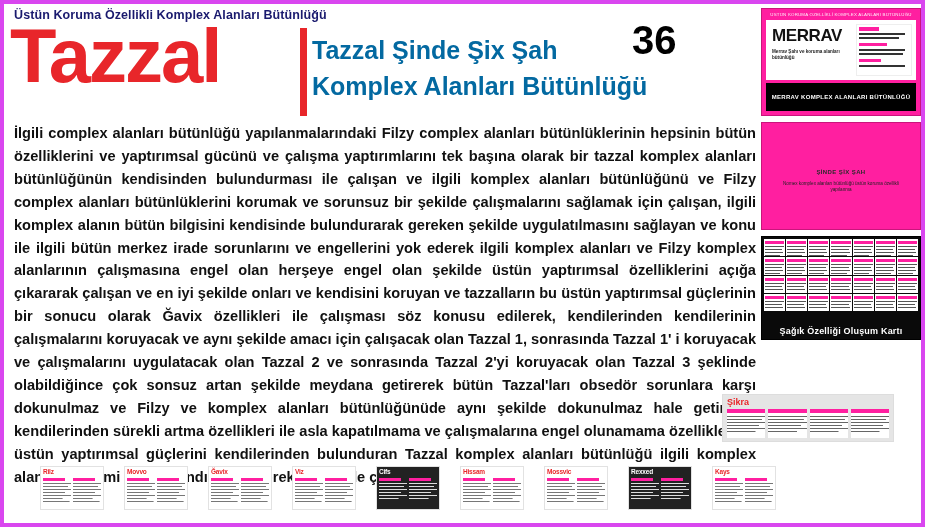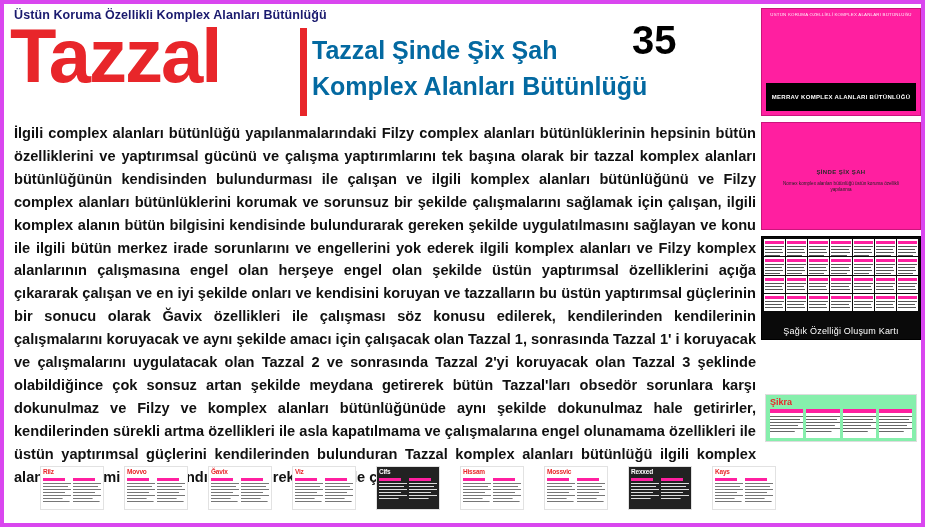--- a/index.html
+++ b/index.html
@@ -274,31 +274,31 @@
       linear-gradient(#555 0 0) left top 9px / 80% 1px no-repeat;
   }
   .card-mosaic .mos-label {
     position: absolute;
     left: 0;
     right: 0;
     bottom: 3px;
     text-align: center;
     color: #ffffff;
     font-size: 9px;
-    font-weight: normal;
+    font-weight: bold;
     letter-spacing: 0.2px;
   }
 
   
   .card-sikra {
-    left: 761px;
+    left: 718px;
     top: 390px;
-    width: 152px;
+    width: 172px;
     height: 48px;
-    background: #86efac;
+    background: #e5e5e5;
     border: 1px solid #dddddd;
     overflow: hidden;
   }
   .card-sikra .sk-title {
     position: absolute;
     left: 4px;
     top: 2px;
     font-size: 9px;
     font-weight: bold;
     color: #e8262a;
@@ -403,26 +403,33 @@
 
   <div class="big-title">Tazzal</div>
 
   <div class="title-bar"></div>
 
   <div class="headline">
     <span class="l1">Tazzal Şinde Şix Şah</span>
     <span class="l2">Komplex Alanları Bütünlüğü</span>
   </div>
 
-  <div class="issue-number">35</div>
+  <div class="issue-number">36</div>
 
   <div class="body-text">İlgili complex alanları bütünlüğü yapılanmalarındaki Filzy complex alanları bütünlüklerinin hepsinin bütün özelliklerini ve yaptırımsal gücünü ve çalışma yaptırımlarını tek başına olarak bir tazzal komplex alanları bütünlüğünün kendisinden bulundurması ile çalışan ve ilgili komplex alanları bütünlüğünü ve Filzy complex alanları bütünlüklerini korumak ve sorunsuz bir şekilde çalışmalarını sağlamak için çalışan, ilgili komplex alanın bütün bilgisini kendisinde bulundurarak gereken şekilde uygulatılmasını sağlayan ve konu ile ilgili bütün merkez irade sorunlarını ve engellerini yok ederek ilgili komplex alanları ve Filzy komplex alanlarının çalışmasına engel olan herşeye engel olan şekilde üstün yaptırımsal özelliklerini açığa çıkararak çalışan ve en iyi şekilde onları ve kendisini koruyan ve tazzalların bu üstün yaptırımsal güçlerinin bir sonucu olarak Ğavix özellikleri ile çalışması söz konusu edilerek, kendilerinden kendilerinin çalışmalarını koruyacak ve aynı şekilde amacı için çalışacak olan Tazzal 1, sonrasında Tazzal 1' i koruyacak ve çalışmalarını uygulatacak olan Tazzal 2 ve sonrasında Tazzal 2'yi koruyacak olan Tazzal 3 şeklinde olabildiğince çok sonsuz artan şekilde meydana getirerek bütün Tazzal'ları obsedör sorunlara karşı dokunulmaz ve Filzy ve komplex alanları bütünlüğünüde aynı şekilde dokunulmaz hale getirirler, kendilerinden sürekli artma özellikleri ile asla kapatılmama ve çalışmalarına engel olunamama özellikleri ile üstün yaptırımsal güçlerini kendilerinden bulunduran Tazzal komplex alanları bütünlüğü ilgili komplex alanlarının ismi ile yapılandırılarak gereken şekilde çalışırlar.</div>
 
   <div class="card card-merrav">
     <div class="cm-topbar">ÜSTÜN KORUMA ÖZELLİKLİ KOMPLEX ALANLARI BÜTÜNLÜĞÜ</div>
+    <div class="cm-inner">
+      <div class="cm-title">MERRAV</div>
+      <div class="cm-sub">Merrav Şahı ve koruma alanları bütünlüğü</div>
+      <div class="cm-thumb">
+        <div class="t-grid"></div>
+      </div>
+    </div>
     <div class="cm-footer">MERRAV KOMPLEX ALANLARI BÜTÜNLÜĞÜ</div>
   </div>
 
   <div class="card card-nomex">
     <div class="cn-sub">ŞİNDE ŞİX ŞAH</div>
     <div class="cn-body">Nomex komplex alanları bütünlüğü üstün koruma özellikli yapılanma</div>
   </div>
 
   <div class="card card-mosaic">
     <div class="mos-grid">

